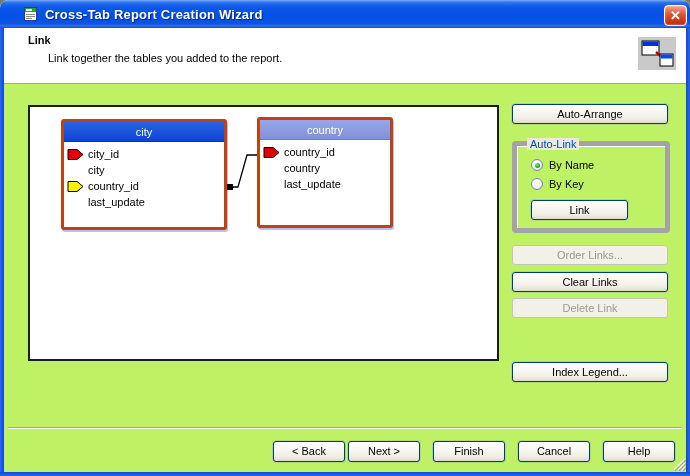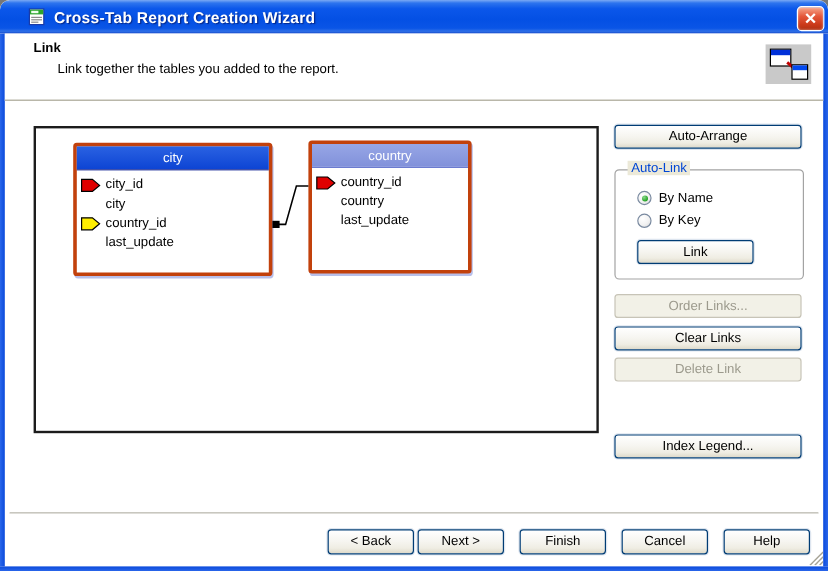--- a/index.html
+++ b/index.html
@@ -1,18 +1,18 @@
 <!DOCTYPE html>
 <html><head>
 <meta charset="utf-8">
 <style>
   html,body{margin:0;padding:0;background:#777;font-family:"Liberation Sans",sans-serif;}
   *{box-sizing:border-box;}
   .window{
-    position:relative;width:690px;height:476px;background:#ffffff;
+    position:relative;width:690px;height:476px;background:#bef264;
     border-radius:8px 8px 0 0;overflow:hidden;
     font-size:11px;color:#000;
   }
   
   .titlebar{
     position:absolute;left:0;top:0;width:690px;height:28px;
     background:linear-gradient(180deg,#7AA9F4 0%,#2D74EE 9%,#0B57EA 26%,#0450E4 58%,#0A55E6 84%,#2E6FE8 93%,#1549C8 100%);
     border-radius:8px 8px 0 0;
     display:flex;align-items:center;
   }
@@ -68,21 +68,21 @@
     background:linear-gradient(180deg,#FFFFFF 0%,#F6F5F0 48%,#EFEDE3 78%,#DEDACA 100%);
     text-align:center;line-height:18px;color:#000;cursor:default;
     box-shadow:0 0 0 1px rgba(120,150,190,.25);
   }
   .xp-btn.disabled{
     border:1px solid #C7C4B7;color:#9C9A8D;
     background:#F2F1E7;box-shadow:none;
   }
   .groupbox{
     position:absolute;left:512px;top:141px;width:158px;height:92px;
-    border:1px solid #a3a3a3;border-radius:4px;
+    border:5px solid #a3a3a3;border-radius:4px;
     box-shadow:inset 1px 1px 0 #fff;
   }
   .groupbox-label{
     position:absolute;left:10px;top:-8px;background:#ECE9D8;padding:0 3px;color:#0046D5;
   }
   .radio-row{position:absolute;display:flex;align-items:center;height:14px;}
   .radio{
     width:12px;height:12px;border-radius:50%;border:1px solid #7A8AA0;
     background:radial-gradient(circle at 35% 30%,#FFFFFF 0%,#F2F2F2 55%,#D9D9D9 100%);
     margin-right:6px;position:relative;

